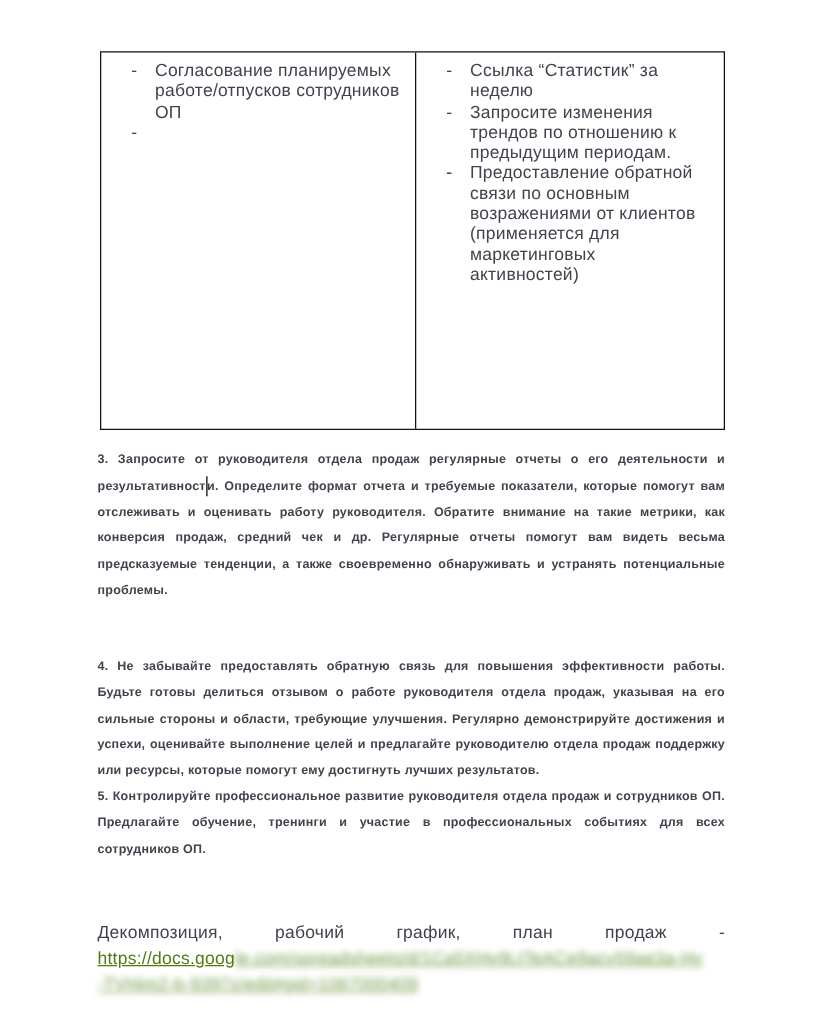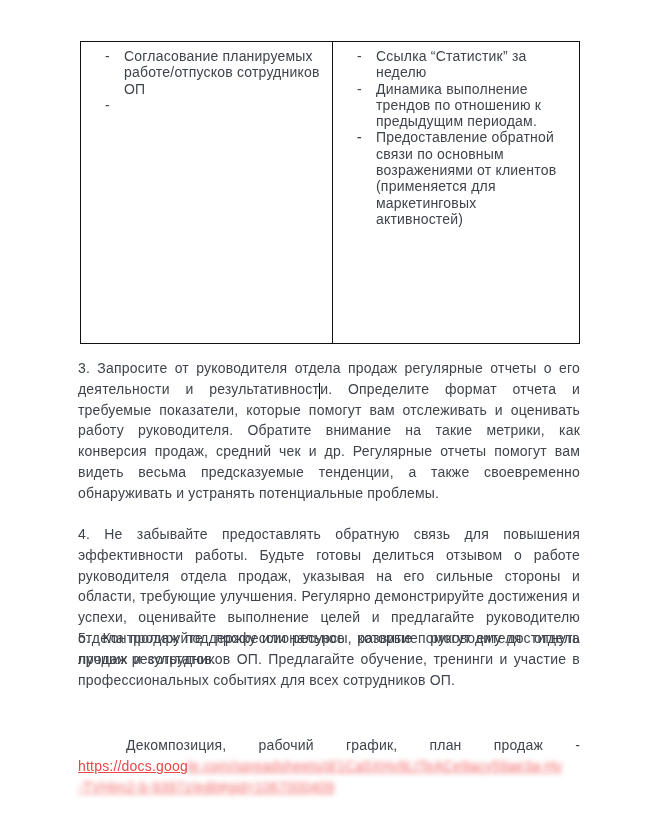--- a/index.html
+++ b/index.html
@@ -53,23 +53,24 @@
     left: 24px;
     top: 0;
   }
 
   
   .para {
     position: absolute;
     left: 78px;
     width: 502px;
     margin: 0;
-    font-size: 14px;
+    font-size: 10px;
     line-height: 20.8px;
     text-align: justify;
+    font-weight: bold;
   }
   #p3 { top: 358px; }
   #p4 { top: 524px; }
   #p5 { top: 628px; }
 
   .caret {
     display: inline-block;
     width: 0;
     height: 16px;
     border-left: 1.5px solid #000000;
@@ -83,24 +84,23 @@
     position: absolute;
     left: 78px;
     top: 735px;
     width: 502px;
     font-size: 14px;
     line-height: 20.8px;
   }
   .files-desc {
     text-align: justify;
     text-align-last: justify;
-    margin-left: 48px;
   }
   .doc-link {
-    color: #ef4444;
+    color: #4d7c0f;
     text-decoration: underline;
     cursor: pointer;
   }
   .blurred {
     filter: blur(2.4px);
     opacity: 0.8;
   }
 </style>
 </head>
 <body>
@@ -117,21 +117,21 @@
         <span class="dash">-</span>
       </div>
     </div>
     <div class="cell cell-right">
       <div class="li">
         <span class="dash">-</span>
         <span>Ссылка “Статистик” за неделю</span>
       </div>
       <div class="li">
         <span class="dash">-</span>
-        <span>Динамика выполнение трендов по отношению к предыдущим периодам.</span>
+        <span>Запросите изменения трендов по отношению к предыдущим периодам.</span>
       </div>
       <div class="li">
         <span class="dash">-</span>
       </div>
       <div class="li">
         <span class="dash">-</span>
         <span>Предоставление обратной связи по основным возражениями от клиентов (применяется для маркетинговых активностей)</span>
       </div>
     </div>
   </div>

